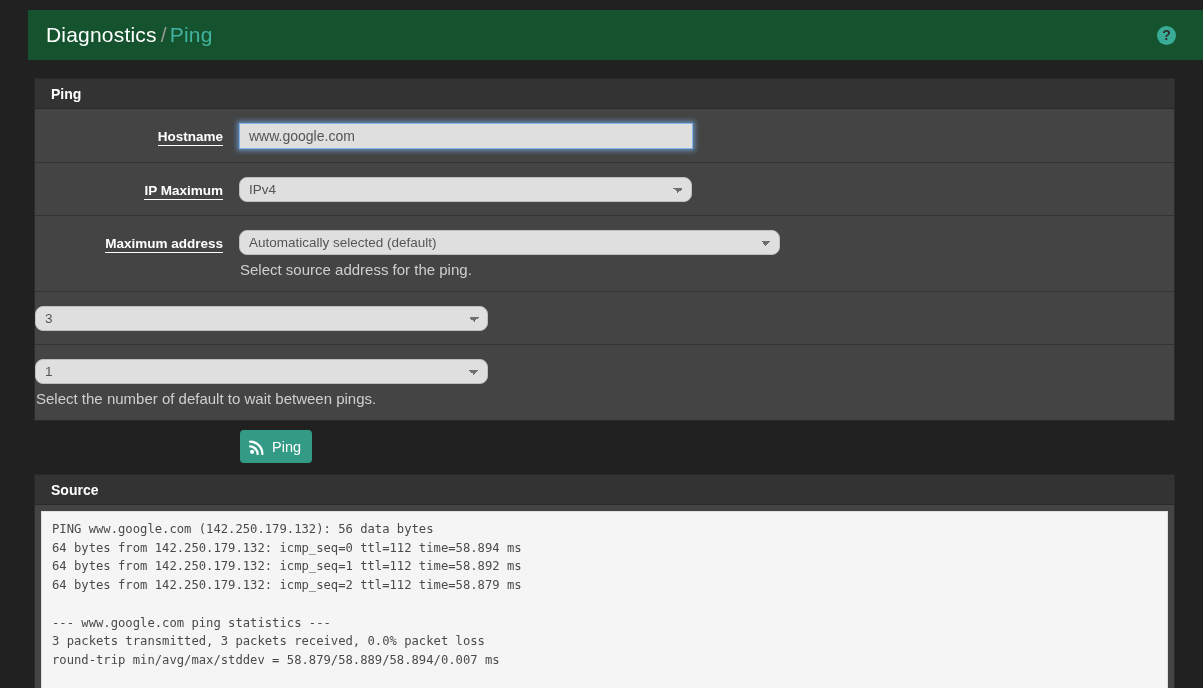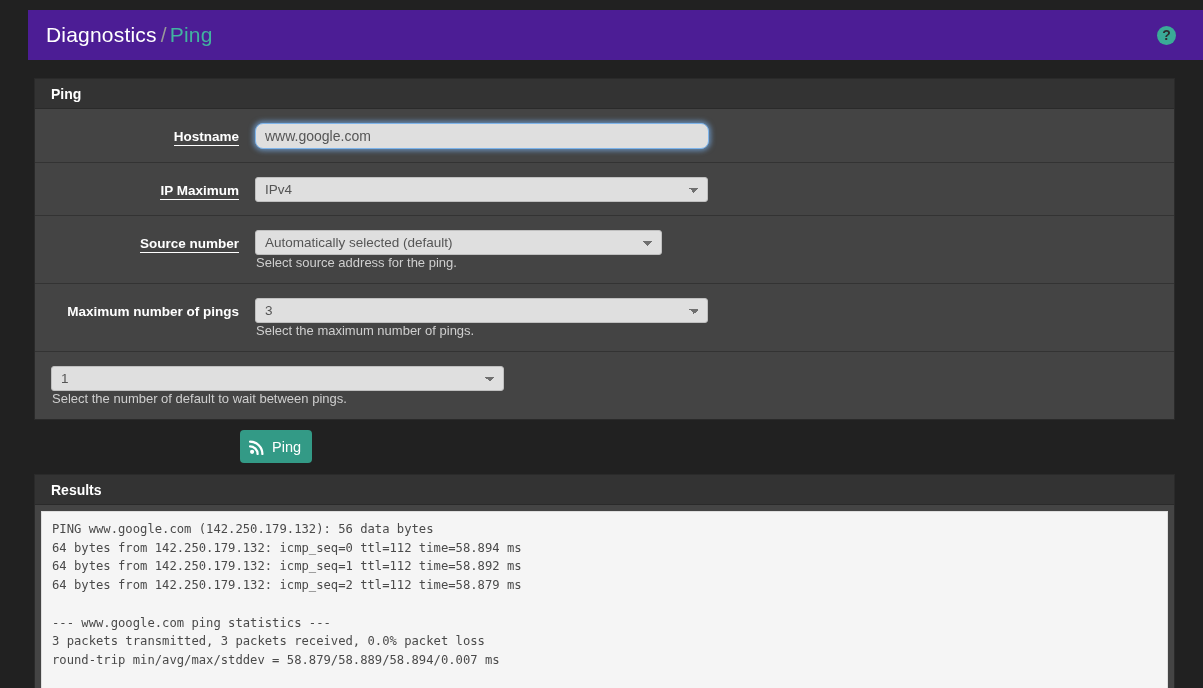--- a/index.html
+++ b/index.html
@@ -13,21 +13,21 @@
     overflow: hidden;
   }
 
   
   .page-header {
     position: absolute;
     left: 28px;
     top: 10px;
     width: 1175px;
     height: 50px;
-    background: #4c1d95;
+    background: #14532d;
     display: flex;
     align-items: center;
     padding: 0 20px 0 18px;
   }
   .breadcrumb {
     font-size: 21px;
     letter-spacing: 0.2px;
     white-space: nowrap;
   }
   .crumb-parent { color: #ffffff; }
@@ -72,21 +72,21 @@
   }
 
   #ping-panel { top: 78px; }
   #results-panel { top: 474px; }
 
   
   .form-row {
     display: flex;
     align-items: flex-start;
     border-bottom: 1px solid #333333;
-    padding: 14px 0 13px 16px;
+    padding: 14px 0 13px 0;
     min-height: 48px;
   }
   .form-row:last-child { border-bottom: none; }
 
   .form-label {
     width: 204px;
     flex: 0 0 204px;
     text-align: right;
     padding-right: 16px;
     padding-top: 5px;
@@ -104,58 +104,59 @@
     flex: 1;
     padding-left: 0px;
   }
 
   input.text-input {
     display: block;
     width: 454px;
     height: 26px;
     background: #dfdfdf;
     border: 1px solid #7eb4ea;
-    border-radius: 8px;
+    border-radius: 0;
     padding: 0 9px;
     font-size: 14px;
     color: #555555;
     font-family: "Liberation Sans", sans-serif;
     outline: none;
     box-shadow: 0 0 5px 2px rgba(120,175,235,0.65);
   }
 
   select.sel-input {
     display: block;
     height: 25px;
     background: #dfdfdf;
     border: 1px solid #bfbfbf;
-    border-radius: 3px;
+    border-radius: 8px;
     padding: 0 22px 0 9px;
     font-size: 13.5px;
     color: #555555;
     font-family: "Liberation Sans", sans-serif;
     outline: none;
     -webkit-appearance: none;
     -moz-appearance: none;
     appearance: none;
     background-image:
       linear-gradient(45deg, transparent 50%, #6f6f6f 50%),
       linear-gradient(135deg, #6f6f6f 50%, transparent 50%);
     background-position:
       calc(100% - 13px) 10px,
       calc(100% - 8px) 10px;
     background-size: 5px 5px, 5px 5px;
     background-repeat: no-repeat;
   }
   .sel-w-453 { width: 453px; }
-  .sel-w-455 { width: 407px; }
+  .sel-w-455 { width: 541px; }
 
   .help-block {
     color: #cfcfcf;
-    font-size: 13px;
+    font-size: 15px;
+    margin-top: 6px;
     padding-left: 1px;
   }
 
   
   .btn-area {
     position: absolute;
     left: 34px;
     top: 430px;
     width: 1141px;
     height: 34px;
@@ -227,36 +228,34 @@
   <div class="form-row">
     <div class="form-label"><span class="lbl-underline">IP Maximum</span></div>
     <div class="form-control-wrap">
       <select class="sel-input sel-w-453">
         <option>IPv4</option>
       </select>
     </div>
   </div>
 
   <div class="form-row">
-    <div class="form-label"><span class="lbl-underline">Source number</span></div>
+    <div class="form-label"><span class="lbl-underline">Maximum address</span></div>
     <div class="form-control-wrap">
       <select class="sel-input sel-w-455">
         <option>Automatically selected (default)</option>
       </select>
       <div class="help-block">Select source address for the ping.</div>
     </div>
   </div>
 
   <div class="form-row">
-    <div class="form-label">Maximum number of pings</div>
     <div class="form-control-wrap">
       <select class="sel-input sel-w-453">
         <option>3</option>
       </select>
-      <div class="help-block">Select the maximum number of pings.</div>
     </div>
   </div>
 
   <div class="form-row">
     <div class="form-control-wrap">
       <select class="sel-input sel-w-453">
         <option>1</option>
       </select>
       <div class="help-block">Select the number of default to wait between pings.</div>
     </div>
@@ -269,21 +268,21 @@
       <circle cx="3.1" cy="12.8" r="2.1" fill="#ffffff"></circle>
       <path d="M1 7.4 A7.6 7.6 0 0 1 8.6 15" fill="none" stroke="#ffffff" stroke-width="2.3" stroke-linecap="round"></path>
       <path d="M1 2.6 A12.4 12.4 0 0 1 13.4 15" fill="none" stroke="#ffffff" stroke-width="2.3" stroke-linecap="round"></path>
     </svg>
     <span>Ping</span>
   </button>
 </div>
 
 <div class="panel" id="results-panel">
   <div class="panel-heading">
-    <span class="panel-title">Results</span>
+    <span class="panel-title">Source</span>
   </div>
   <div class="results-body">
     <pre class="result-output">PING www.google.com (142.250.179.132): 56 data bytes
 64 bytes from 142.250.179.132: icmp_seq=0 ttl=112 time=58.894 ms
 64 bytes from 142.250.179.132: icmp_seq=1 ttl=112 time=58.892 ms
 64 bytes from 142.250.179.132: icmp_seq=2 ttl=112 time=58.879 ms
 
 --- www.google.com ping statistics ---
 3 packets transmitted, 3 packets received, 0.0% packet loss
 round-trip min/avg/max/stddev = 58.879/58.889/58.894/0.007 ms</pre>

